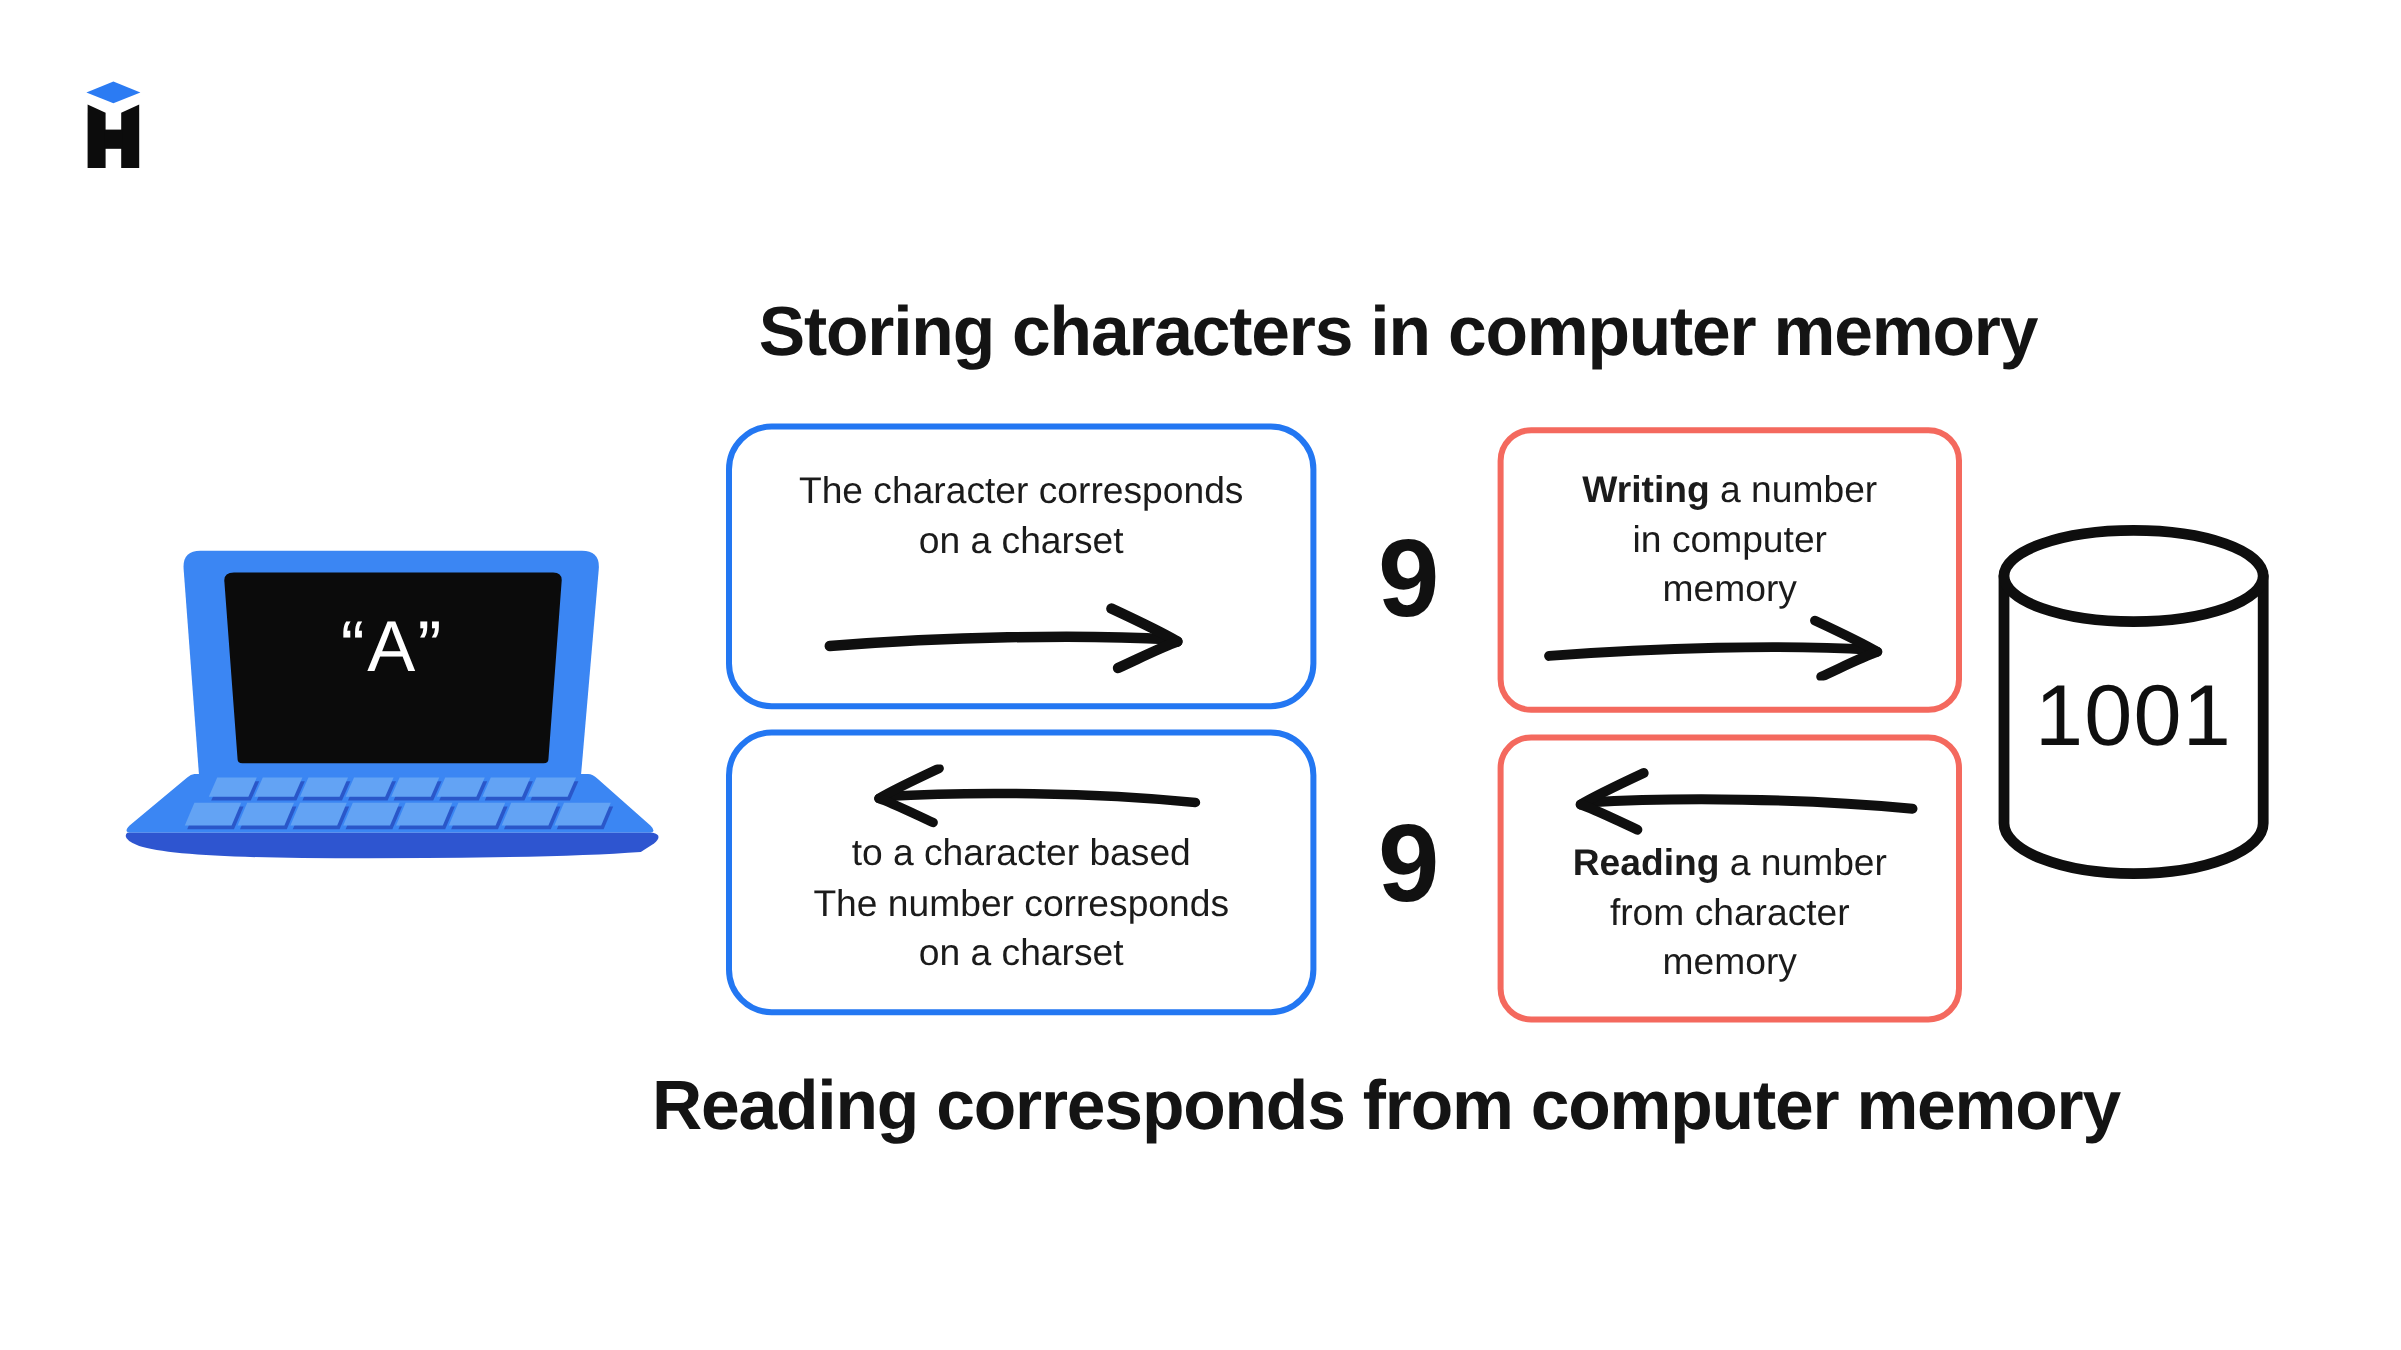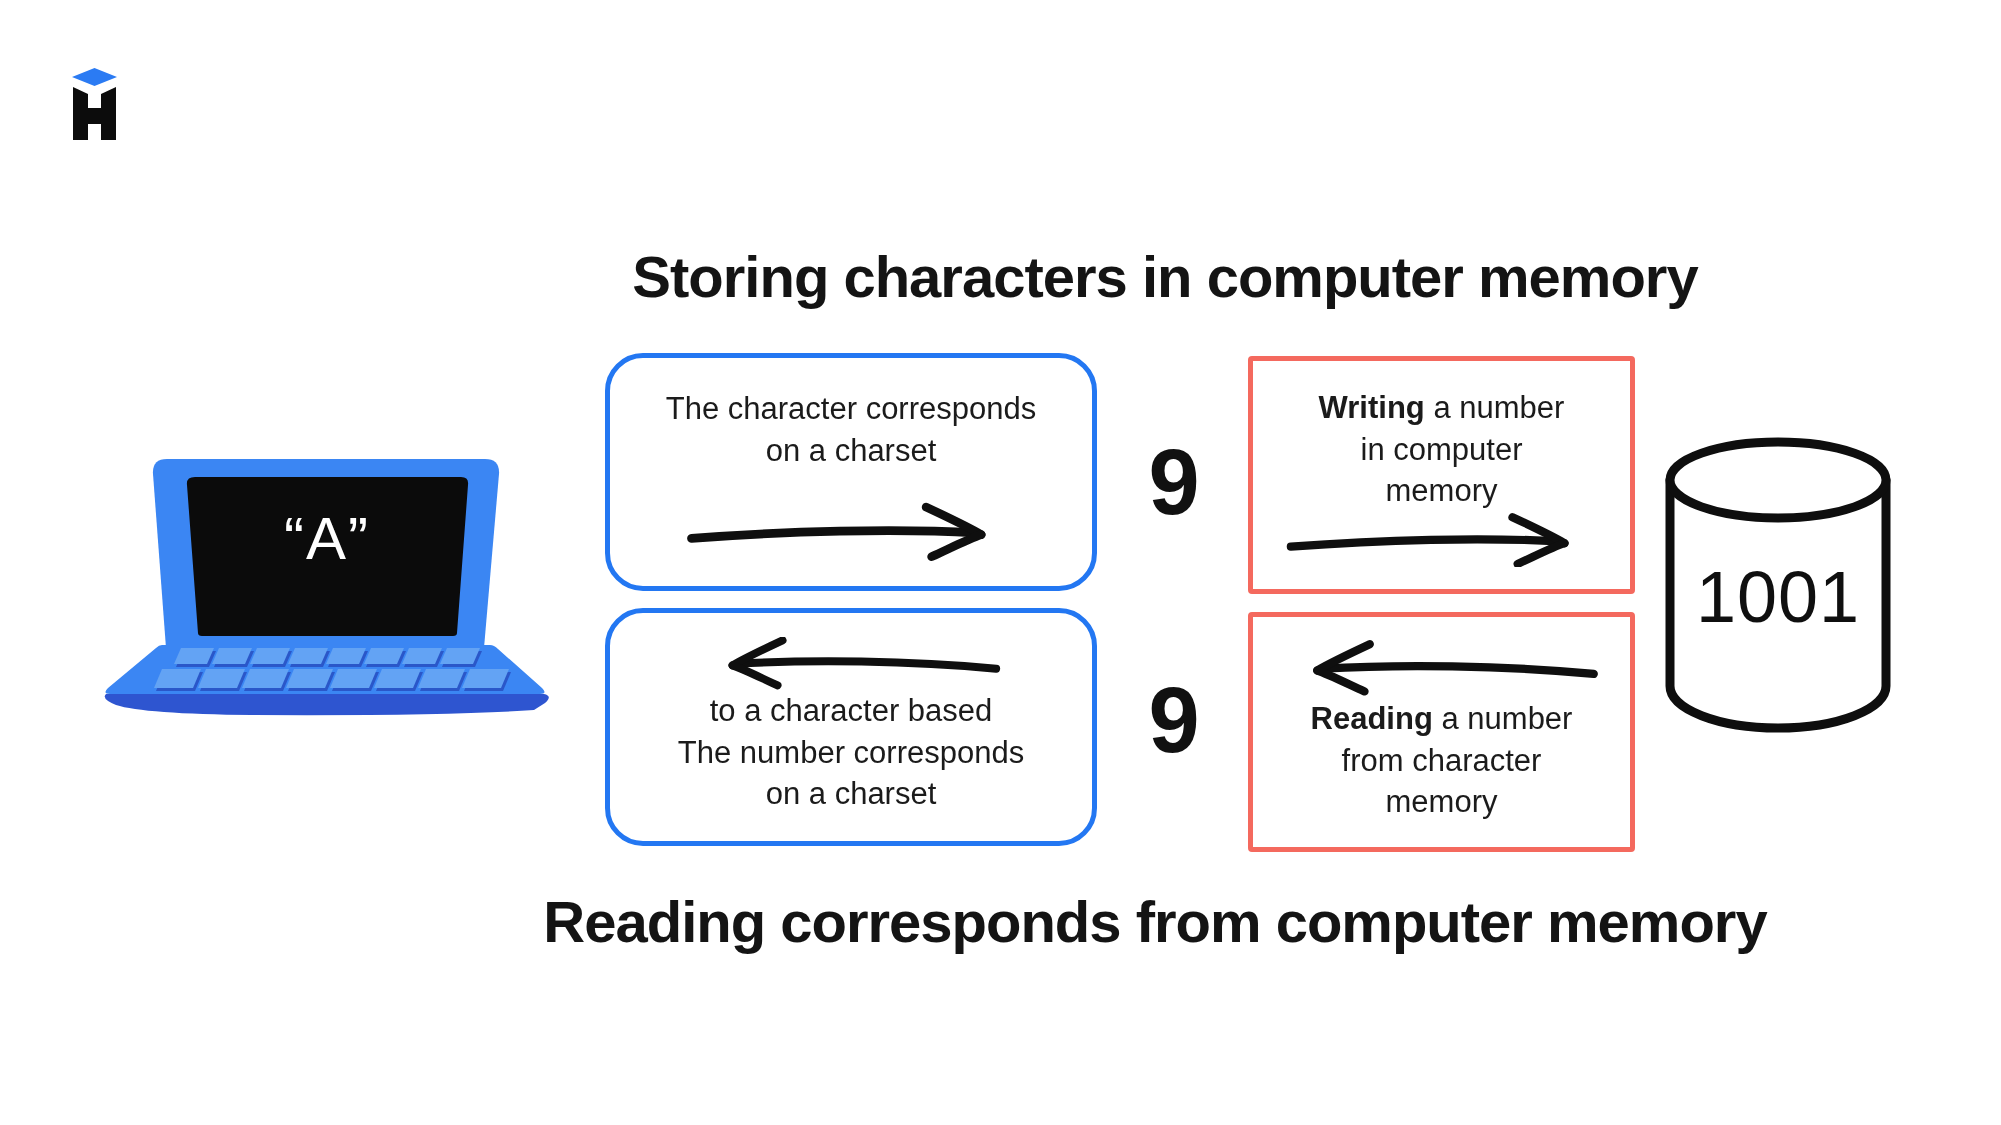--- a/index.html
+++ b/index.html
@@ -16,21 +16,21 @@
   }
   #title-top { left:330px; top:243px; width:1670px; }
   #title-bottom { left:318px; top:888px; width:1674px; }
 
   
   .flow-box {
     position:absolute; background:#fff; box-sizing:border-box;
     display:flex; flex-direction:column; align-items:center; justify-content:space-between;
   }
   .flow-box.blue { border:5px solid #2377f2; border-radius:38px; }
-  .flow-box.red  { border:5px solid #f4695e; border-radius:4px; }
+  .flow-box.red  { border:5px solid #f4695e; border-radius:28px; }
   #box-char2num { left:605px; top:353px; width:492px; height:238px; padding:30px 8px 24px; }
   #box-writing  { left:1248px; top:356px; width:387px; height:238px; padding:26px 8px 22px; }
   #box-num2char { left:605px; top:608px; width:492px; height:238px; padding:24px 8px 26px; }
   #box-reading  { left:1248px; top:612px; width:387px; height:240px; padding:22px 8px 24px; }
 
   .box-text {
     font-size:31px; line-height:1.34; font-weight:500; text-align:center; color:#1b1b1b;
   }
   .box-text b { font-weight:700; }
   .arrow-svg { display:block; }

